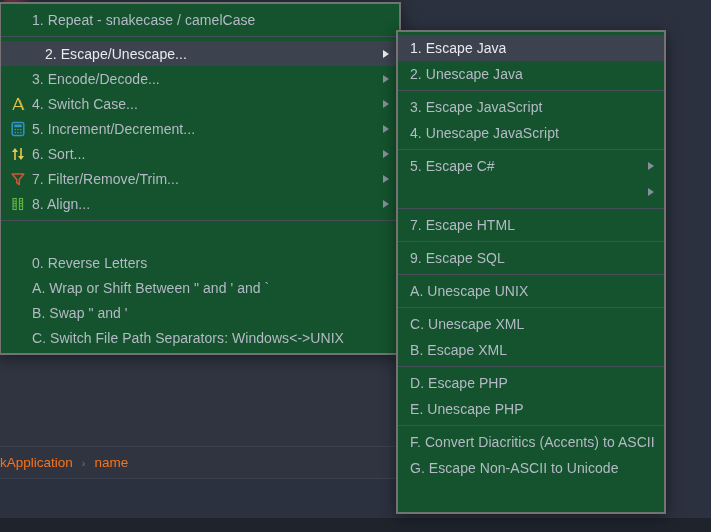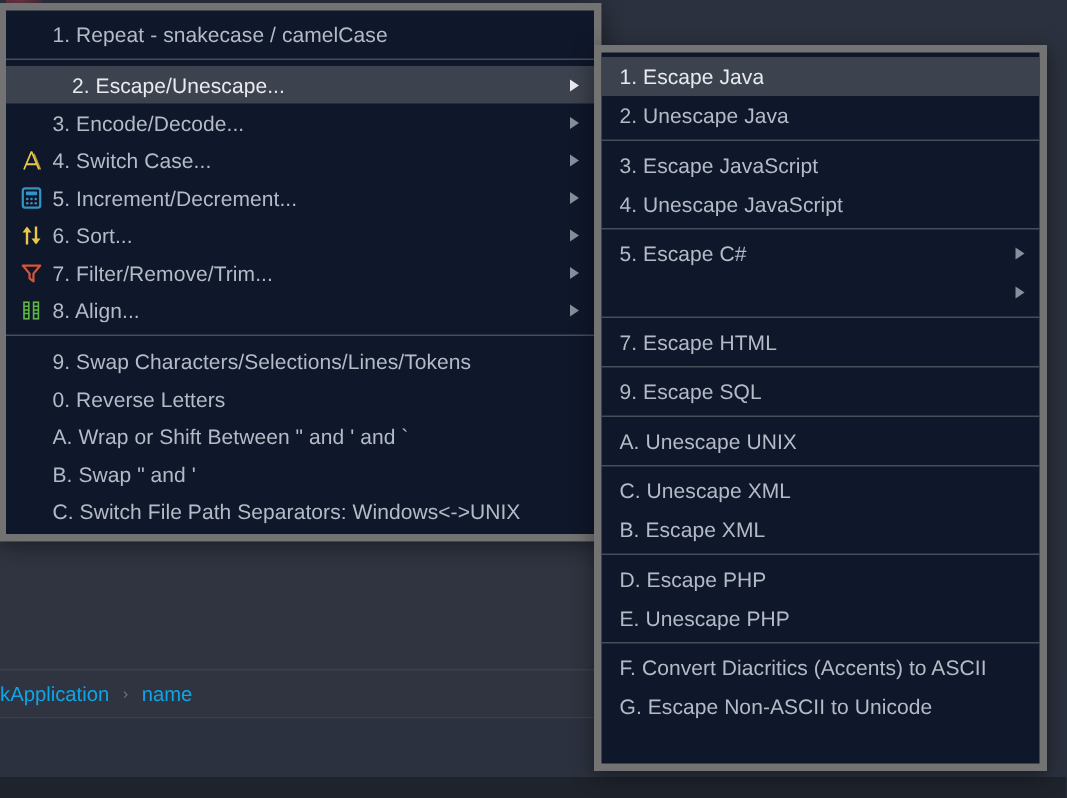--- a/index.html
+++ b/index.html
@@ -36,21 +36,21 @@
     left: 0; top: 446px; width: 400px; height: 33px;
     background: #2f3440;
     border-top: 1px solid #3a404d;
     border-bottom: 1px solid #3a404d;
     display: flex;
     align-items: center;
     padding-left: 0px;
     box-sizing: border-box;
   }
   .breadcrumb-seg {
-    color: #0ea5e9;
+    color: #f97316;
     font-size: 13.5px;
     white-space: nowrap;
   }
   .breadcrumb-sep {
     color: #6b7484;
     font-size: 11px;
     margin: 0 9px;
   }
   .panel-strip-1 {
     position: absolute;
@@ -71,35 +71,35 @@
   .top-left-artifact {
     position: absolute;
     left: 4px; top: 0px; width: 24px; height: 8px;
     background: linear-gradient(90deg,#6d3040 0%, #7a3848 40%, #4a2a3c 100%);
     opacity: .85;
   }
 
   
   .menu {
     position: absolute;
-    background: #0f172a;
-    border: 5px solid #737373;
+    background: #14532d;
+    border: 2px solid #737373;
     box-shadow: 0 3px 14px rgba(0,0,0,.45);
     box-sizing: border-box;
     padding: 3px 0;
   }
   #menu-primary {
     left: -1px;
     top: 2px;
     width: 402px;
   }
   #menu-submenu {
     left: 396px;
     top: 30px;
-    width: 302px;
+    width: 270px;
     bottom: 18px;
   }
 
   .menu-item {
     position: relative;
     display: flex;
     align-items: center;
     height: 25px;
     padding: 0 8px 0 7px;
     box-sizing: border-box;
@@ -240,21 +240,20 @@
             <rect x="9.4" y="2.5" width="3.2" height="11" fill="none" stroke="#62b543" stroke-width="1.1"></rect>
             <path d="M3 5.2 H6.2 M3 7.6 H6.2 M3 10 H6.2 M9.4 5.2 H12.6 M9.4 7.6 H12.6 M9.4 10 H12.6" stroke="#62b543" stroke-width="1"></path>
           </svg>
         </span>
         <span class="mi-label">8. Align...</span>
         <span class="mi-arrow"></span>
       </div>
       <div class="menu-sep"></div>
       <div class="menu-item">
         <span class="mi-icon"></span>
-        <span class="mi-label">9. Swap Characters/Selections/Lines/Tokens</span>
       </div>
       <div class="menu-item">
         <span class="mi-icon"></span>
         <span class="mi-label">0. Reverse Letters</span>
       </div>
       <div class="menu-item">
         <span class="mi-icon"></span>
         <span class="mi-label">A. Wrap or Shift Between " and ' and `</span>
       </div>
       <div class="menu-item">

